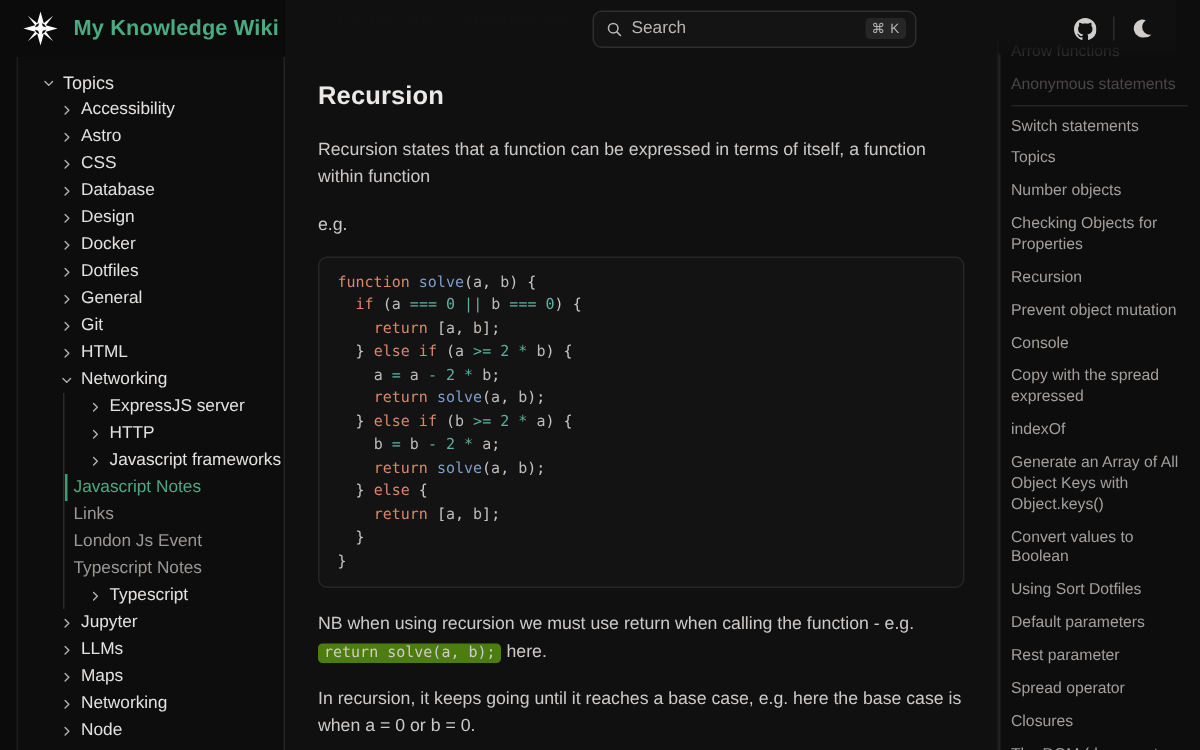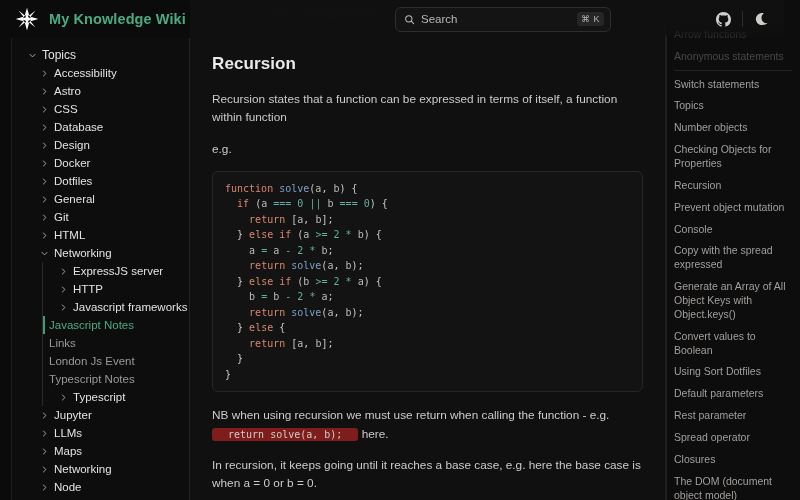--- a/index.html
+++ b/index.html
@@ -117,21 +117,21 @@
   h1.doc-title {
     color: #ebe9e7; font-size: 17px; font-weight: bold;
     margin: 8px 0 16px 0; letter-spacing: .1px;
   }
   p.doc-p {
     color: #cdcac8; font-size: 11.8px; line-height: 1.55;
     margin-bottom: 13px;
   }
   p.doc-p.tight { }
   code.inline {
-    background: #7f1d1d; border-radius: 3px; padding: 1px 16px;
+    background: #4d7c0f; border-radius: 3px; padding: 1px 4px;
     font-family: "DejaVu Sans Mono", monospace; font-size: 10px;
     color: #cfccc9; white-space: nowrap;
   }
   pre.code {
     background: #131313; border: 1px solid #262626; border-radius: 6px;
     padding: 9px 12px; margin-bottom: 14px;
     font-family: "DejaVu Sans Mono", monospace;
     font-size: 10px; line-height: 1.55; color: #c9c6c3;
     overflow: hidden;
   }
@@ -361,20 +361,21 @@
           <div class="toc-item faded3">Anonymous statements</div>
           <div class="toc-divider"></div>
           <div class="toc-item">Switch statements</div>
           <div class="toc-item">Topics</div>
           <div class="toc-item">Number objects</div>
           <div class="toc-item">Checking Objects for Properties</div>
           <div class="toc-item">Recursion</div>
           <div class="toc-item">Prevent object mutation</div>
           <div class="toc-item">Console</div>
           <div class="toc-item">Copy with the spread expressed</div>
+          <div class="toc-item">indexOf</div>
           <div class="toc-item">Generate an Array of All Object Keys with Object.keys()</div>
           <div class="toc-item">Convert values to Boolean</div>
           <div class="toc-item">Using Sort Dotfiles</div>
           <div class="toc-item">Default parameters</div>
           <div class="toc-item">Rest parameter</div>
           <div class="toc-item">Spread operator</div>
           <div class="toc-item">Closures</div>
           <div class="toc-item">The DOM (document object model)</div>
         </div>
     </nav>

